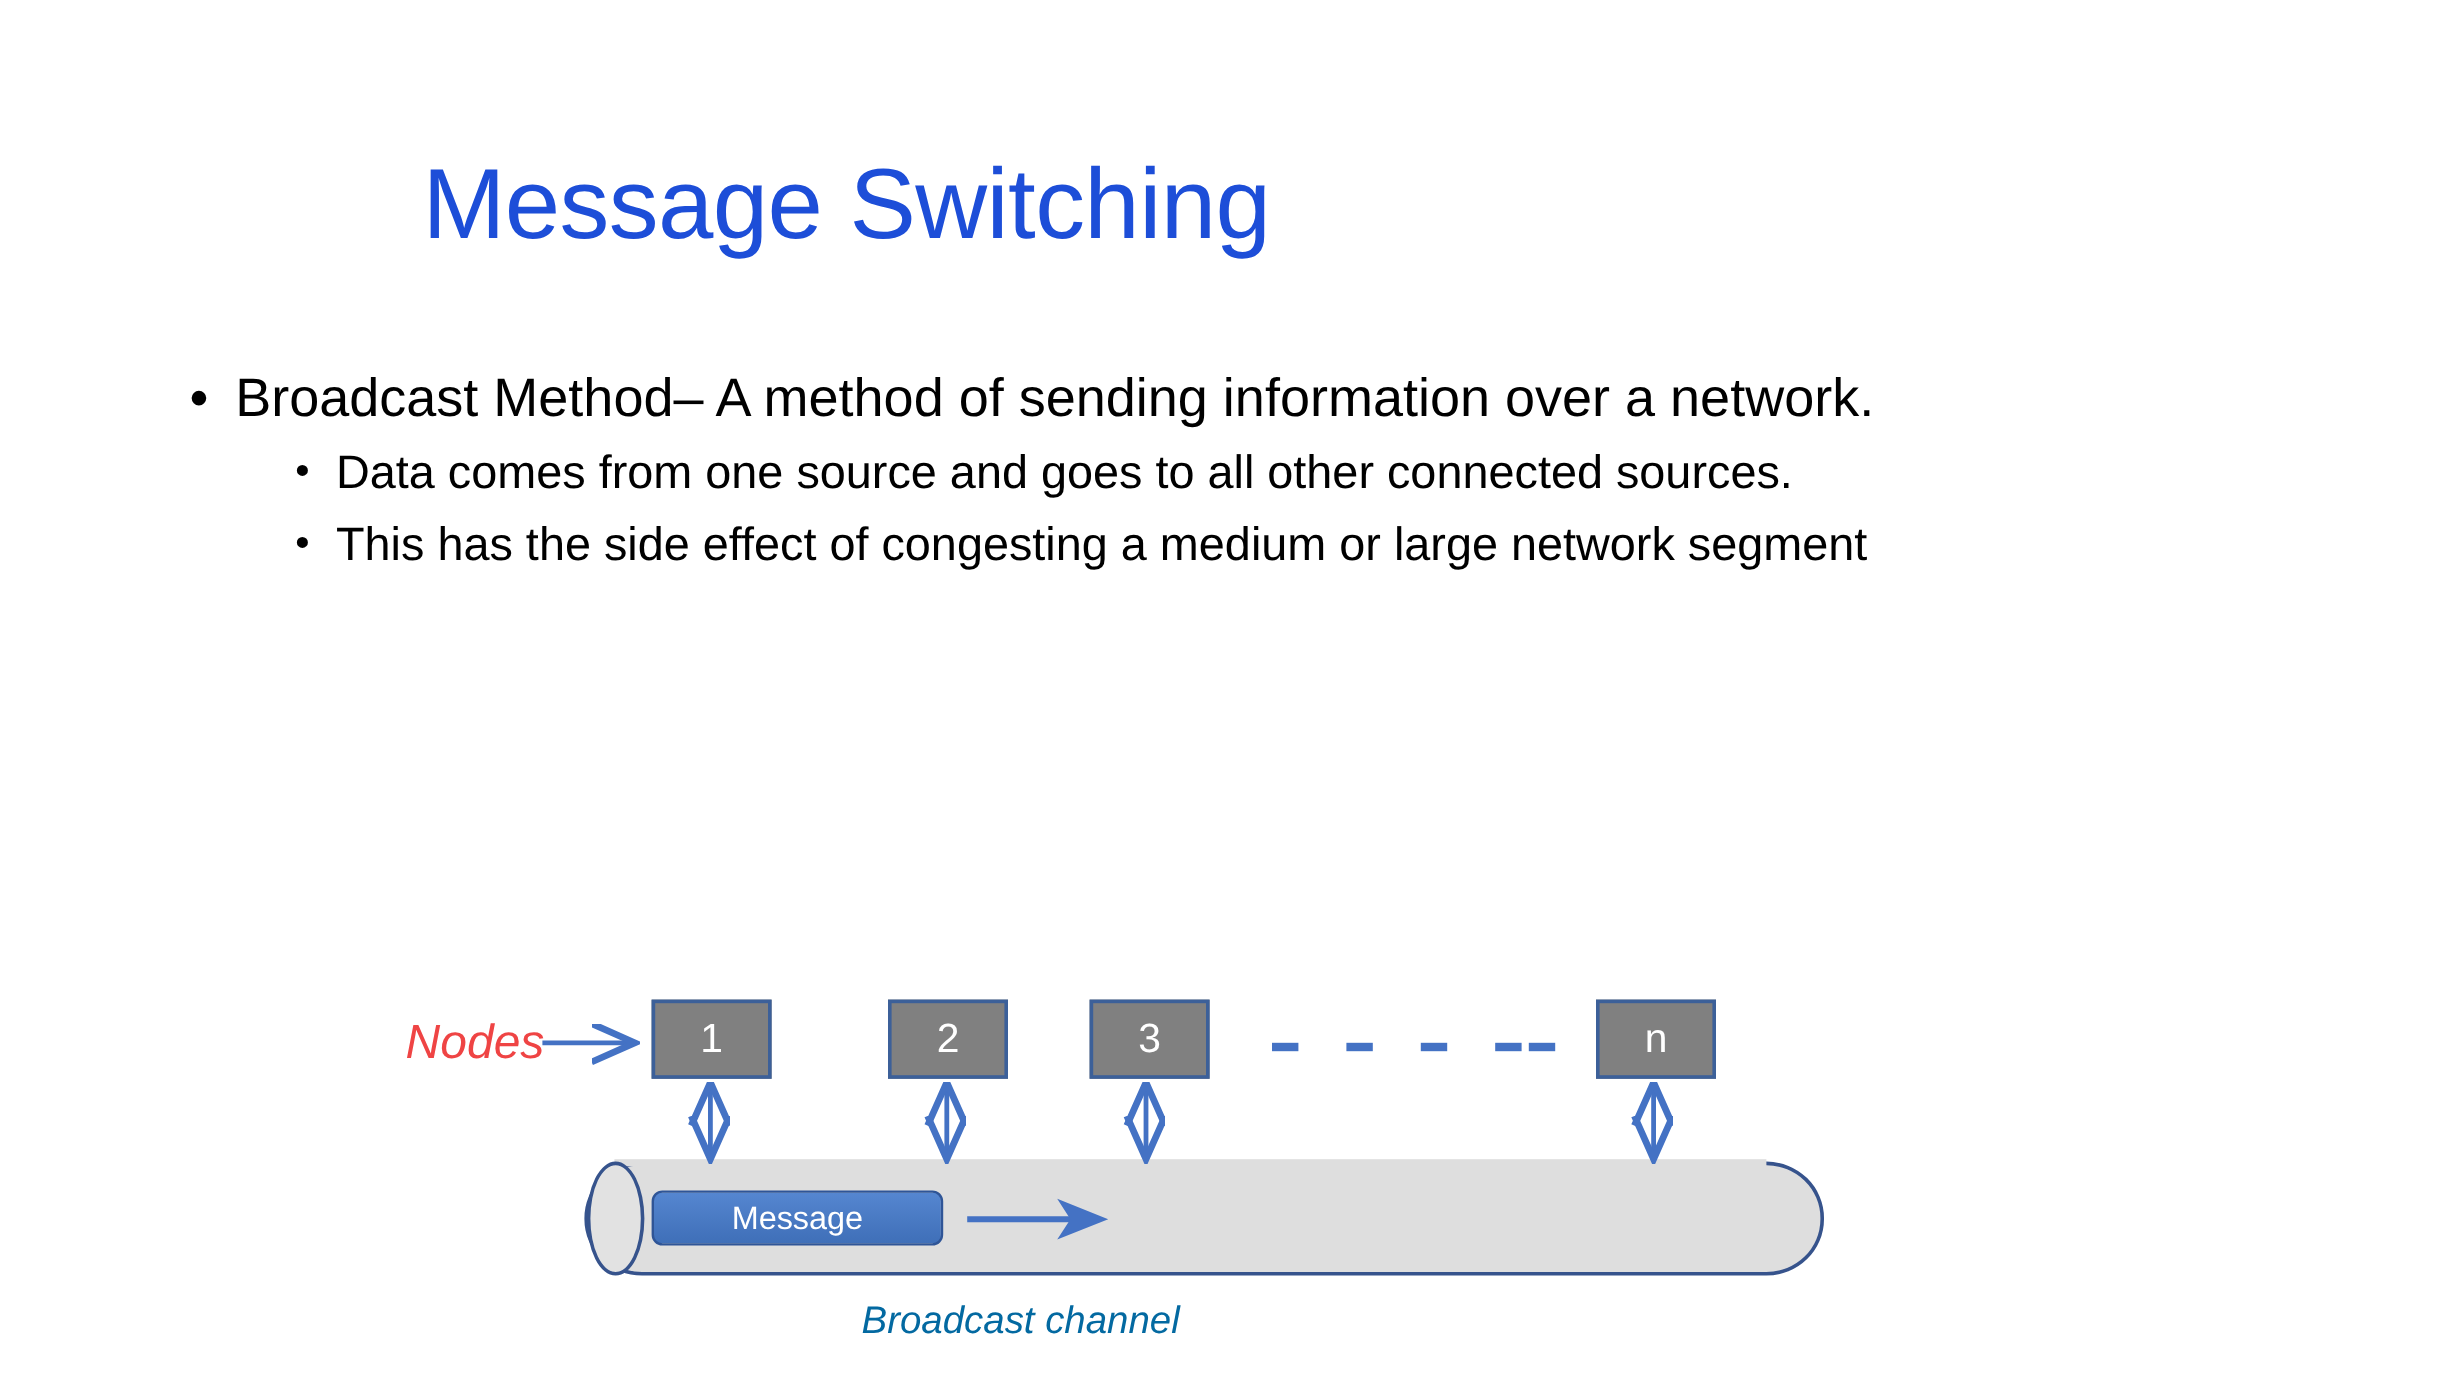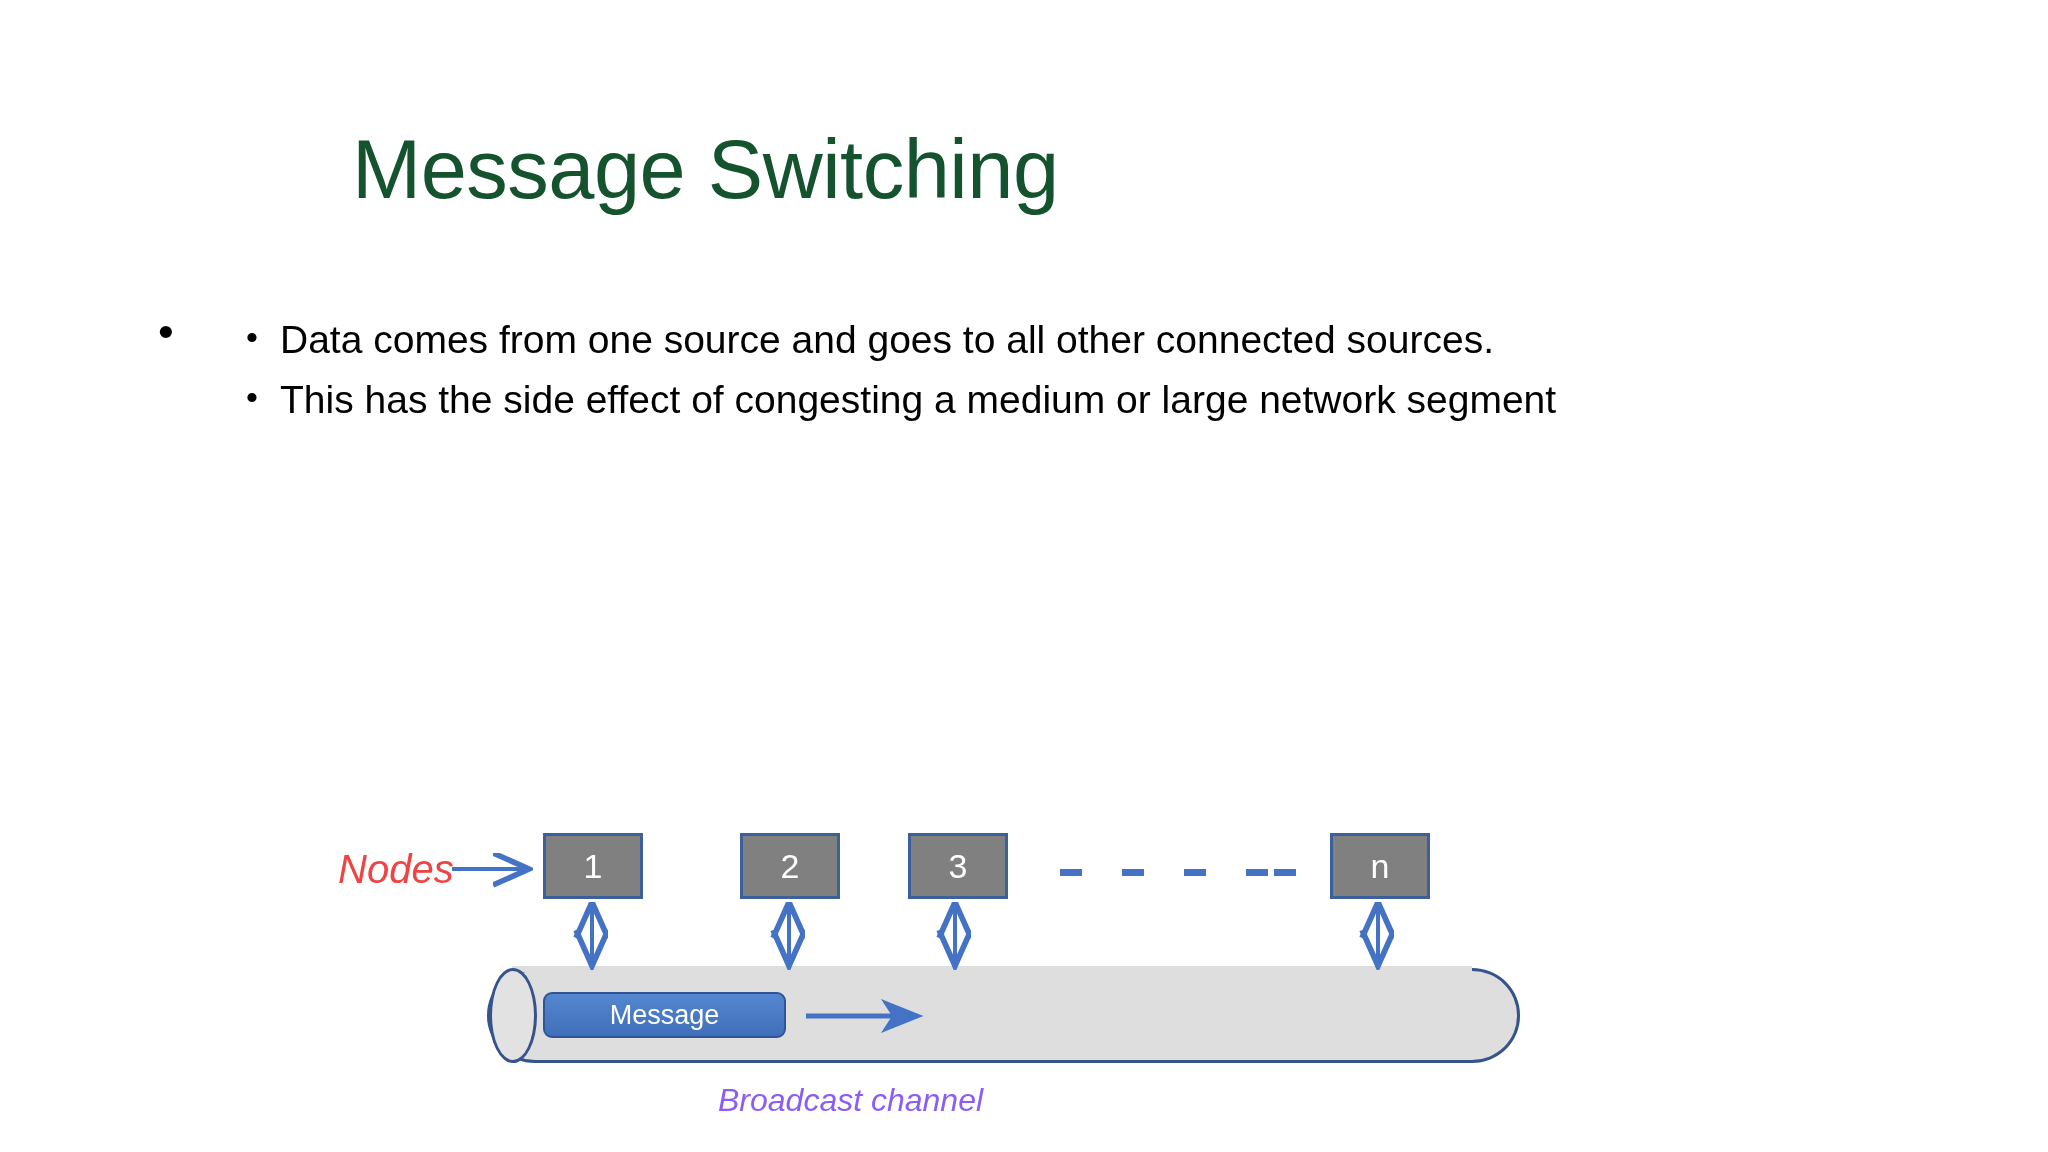--- a/index.html
+++ b/index.html
@@ -19,21 +19,21 @@
   
   #slide-title {
     position: absolute;
     left: 352px;
     top: 126px;
     width: 1400px;
     font-size: 83px;
     font-weight: 400;
     line-height: 1.05;
     letter-spacing: -0.5px;
-    color: #14532d;
+    color: #1d4ed8;
     white-space: nowrap;
   }
 
   
   #body-text {
     position: absolute;
     left: 150px;
     top: 305px;
     width: 1790px;
   }
@@ -162,21 +162,21 @@
     justify-content: center;
     line-height: 1;
   }
 
   #channel-caption {
     position: absolute;
     left: 718px;
     top: 1082px;
     font-size: 32px;
     font-style: italic;
-    color: #8b5cf6;
+    color: #0369a1;
     white-space: nowrap;
   }
 
   svg.overlay {
     position: absolute;
     left: 0;
     top: 0;
     width: 2048px;
     height: 1152px;
     pointer-events: none;
@@ -184,20 +184,21 @@
 </style>
 </head>
 <body>
 
 <div id="slide-title">Message Switching</div>
 
 <div id="body-text">
 
   <div class="bullet-l1">
     <span class="dot">•</span>
+    <span>Broadcast Method– A method of sending information over a network.</span>
   </div>
 
   <div class="bullet-l2">
     <span class="dot">•</span>
     <span>Data comes from one source and goes to all other connected sources.</span>
   </div>
 
   <div class="bullet-l2">
     <span class="dot">•</span>
     <span class="wrap-line">This has the side effect of congesting a medium or large network segment</span>

